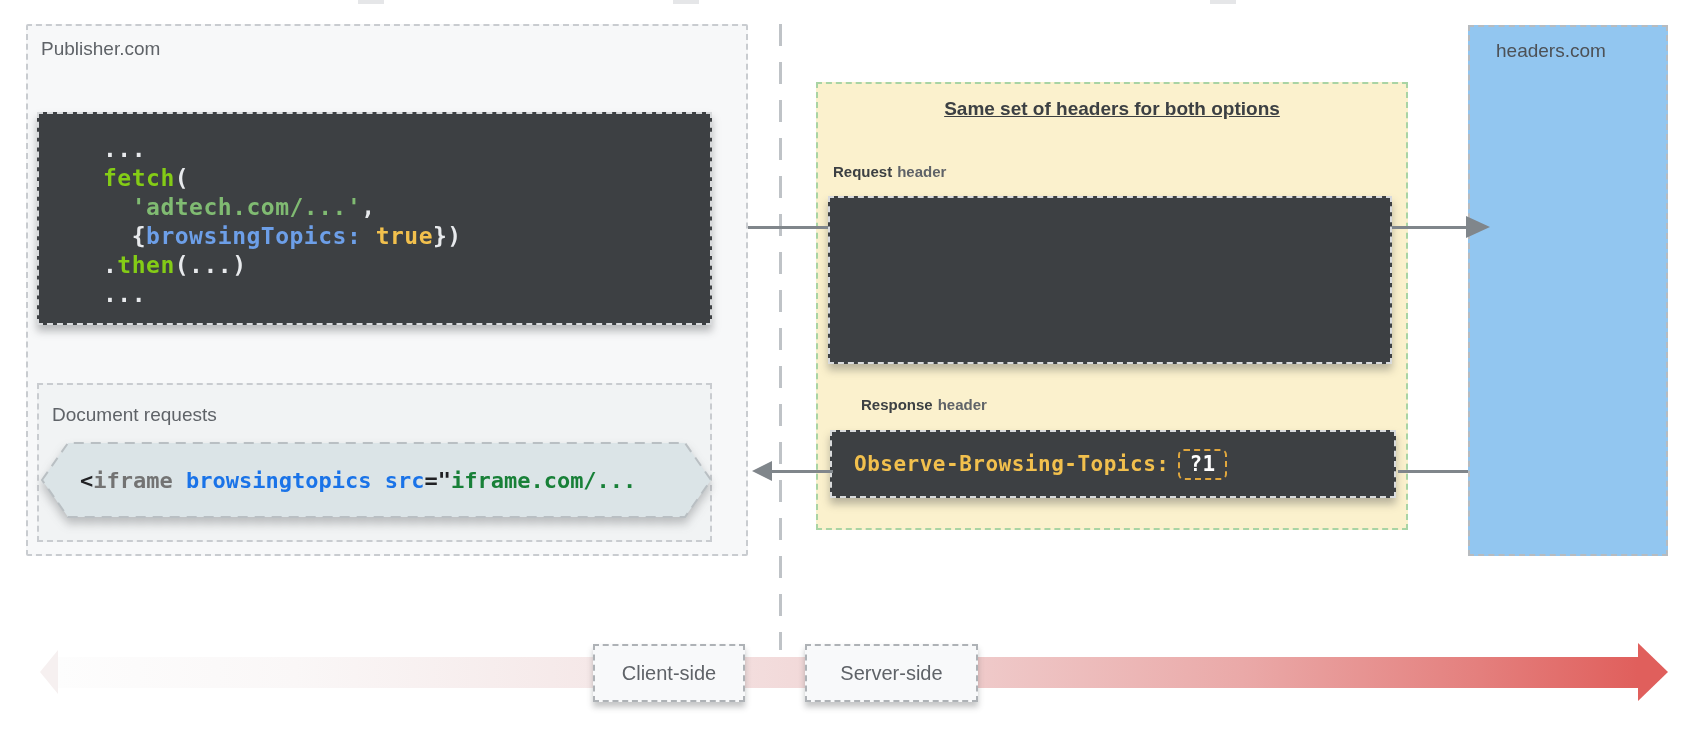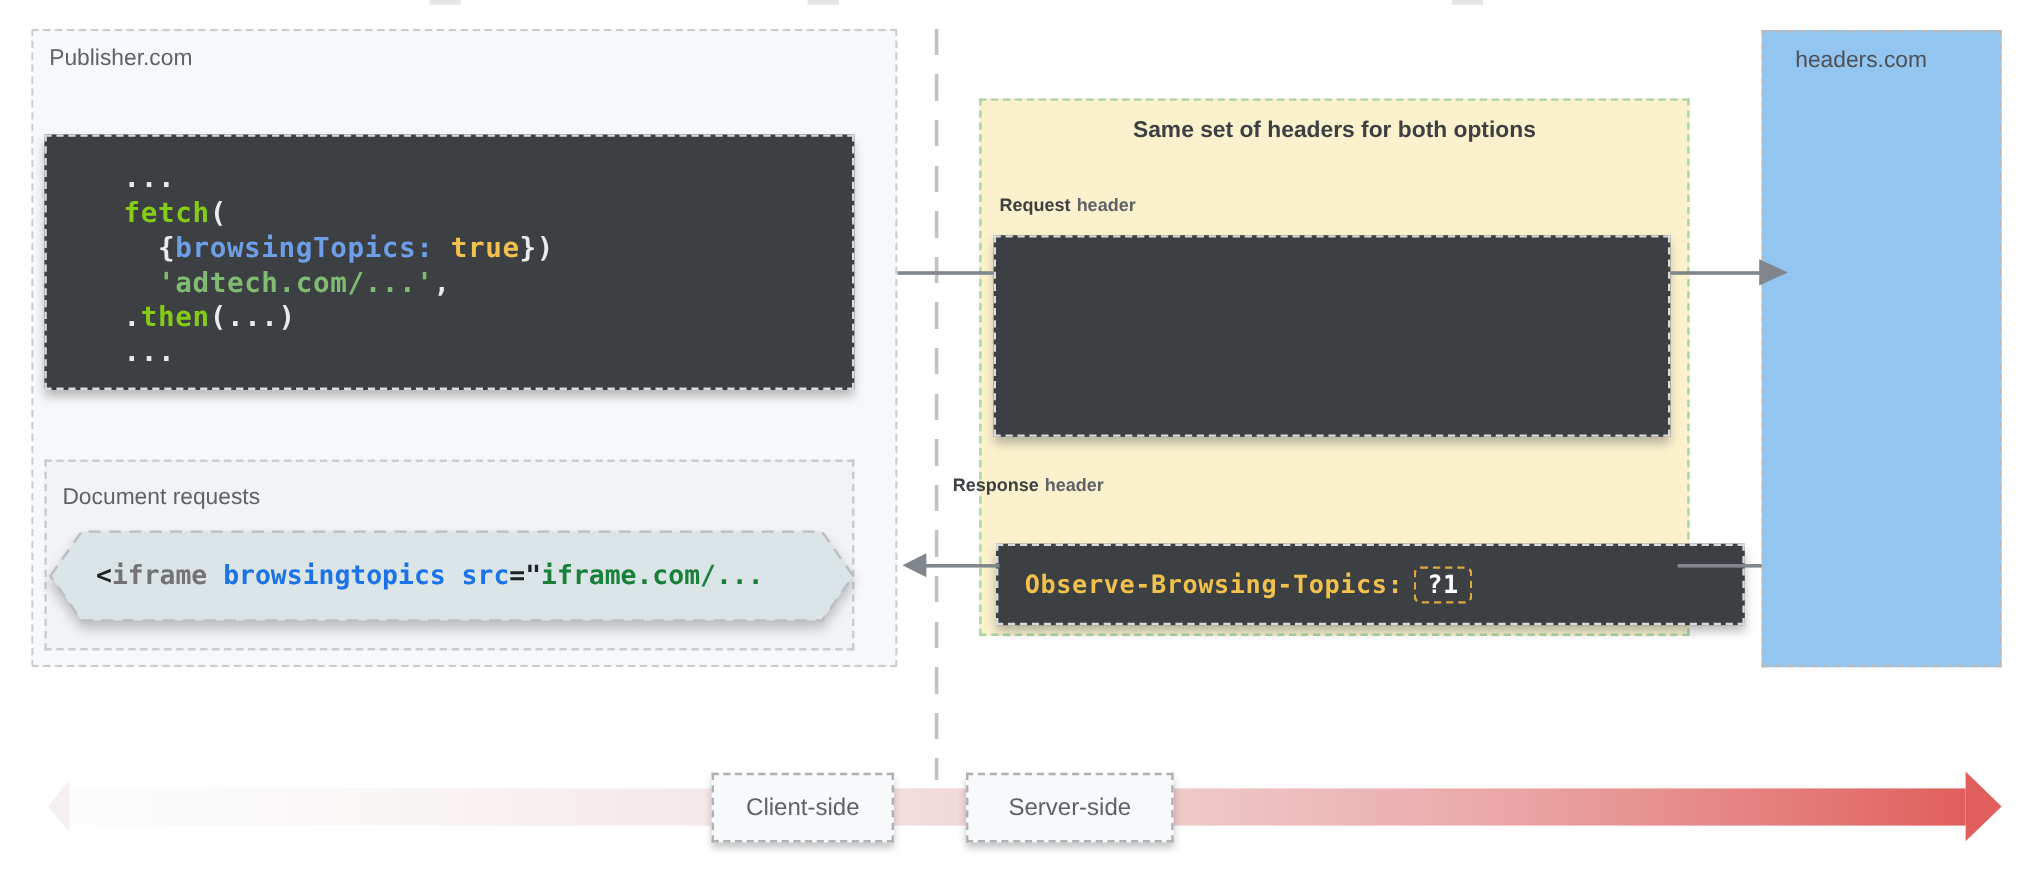--- a/index.html
+++ b/index.html
@@ -44,33 +44,33 @@
     white-space:pre;
   }
 
   
   .yellow-box{
     left:816px;top:82px;width:592px;height:448px;
     background:#fbf1cd;border:2px dashed #a9d4a4;box-sizing:border-box;
   }
   .yellow-title{
     left:816px;top:98px;width:592px;text-align:center;
-    font-size:19px;font-weight:bold;color:#3c4043;
+    font-size:19px;font-weight:bold;color:#3c4043;text-decoration:underline;
   }
   .hdr-label{font-size:15px;color:#5f6368;font-weight:bold;}
   .hdr-label b{color:#3c4043;}
   .hdr-label .rest{margin-left:5px;}
   .request-label{left:833px;top:163px;}
-  .response-label{left:794px;top:396px;}
+  .response-label{left:861px;top:396px;}
 
   .request-block{left:828px;top:196px;width:564px;height:168px;padding:42px 10px 0 22px;}
   .request-block .code-line{white-space:pre;font-size:21px;line-height:26px;letter-spacing:.5px;}
   .request-block .line-gap{height:26px;}
 
-  .response-block{left:830px;top:453px;width:624px;height:68px;display:flex;align-items:center;padding:0 10px 0 22px;}
+  .response-block{left:830px;top:430px;width:566px;height:68px;display:flex;align-items:center;padding:0 10px 0 22px;}
   .response-block .code-line{white-space:pre;font-size:21px;letter-spacing:.5px;}
   .value-chip{
     display:inline-block;margin-left:9px;padding:1px 9px 2px 9px;
     border:2px dashed #e0a73e;border-radius:6px;color:#ffffff;
   }
 
   
   .adtech-box{
     left:1468px;top:25px;width:200px;height:531px;
     background:#92c6f0;border:2px dashed #b7bbbf;box-sizing:border-box;
@@ -136,22 +136,22 @@
 <div class="timeline-head-left"></div>
 
 <div class="abs v-divider"></div>
 
 <div class="abs publisher-box"></div>
 <div class="abs panel-label publisher-label">Publisher.com</div>
 
 <div class="abs dark-code fetch-block">
   <div class="code-line"><span class="seg-white">...</span></div>
   <div class="code-line"><span class="seg-pink">fetch</span><span class="seg-white">(</span></div>
+  <div class="code-line"><span class="seg-white">  </span><span class="seg-green">'adtech.com/...'</span><span class="seg-white">,</span></div>
   <div class="code-line"><span class="seg-white">  {</span><span class="seg-blue">browsingTopics</span><span class="seg-blue">: </span><span class="seg-yellow">true</span><span class="seg-white">})</span></div>
-  <div class="code-line"><span class="seg-white">  </span><span class="seg-green">'adtech.com/...'</span><span class="seg-white">,</span></div>
   <div class="code-line"><span class="seg-white">.</span><span class="seg-pink">then</span><span class="seg-white">(...)</span></div>
   <div class="code-line"><span class="seg-white">...</span></div>
 </div>
 
 <div class="abs doc-box"></div>
 <div class="abs panel-label doc-label">Document requests</div>
 
 <svg class="abs hexagon-wrap" width="673" height="80" viewBox="0 0 673 80">
   <path d="M2,40 L28,3 H645 L671,40 L645,77 H28 Z" fill="#dbe4e7" stroke="#b9bfc3" stroke-width="2" stroke-dasharray="10 7"></path>
 </svg>

